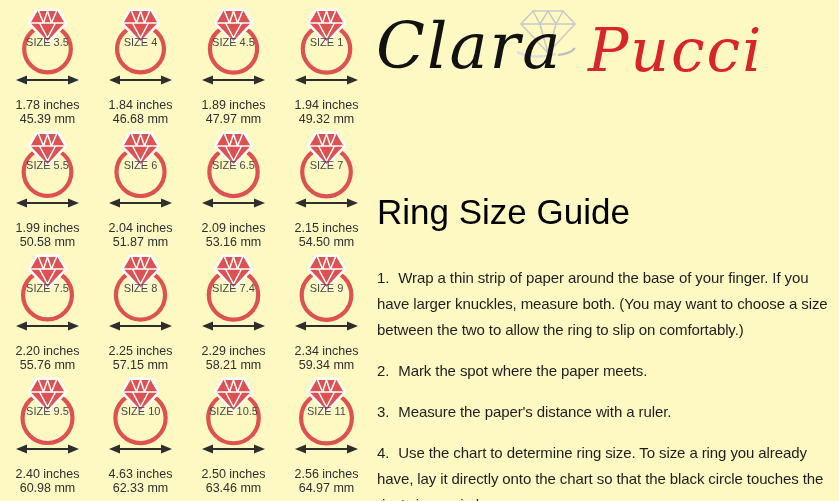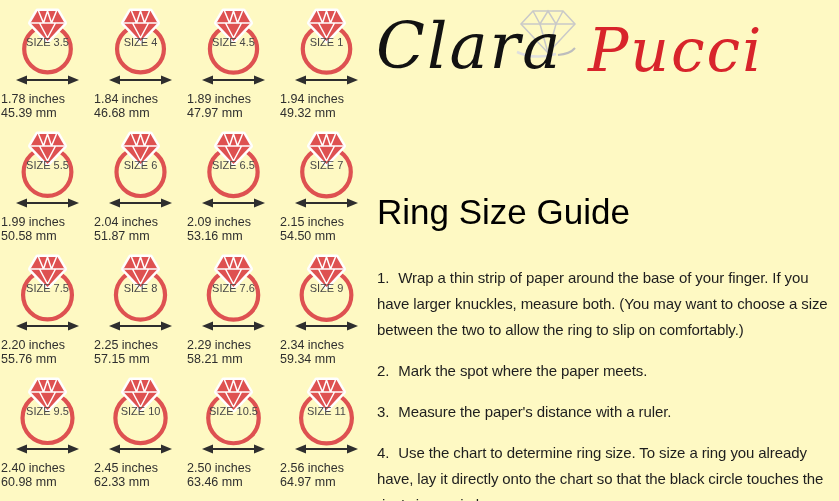--- a/index.html
+++ b/index.html
@@ -24,21 +24,21 @@
   .ring-wrap{position:relative;width:93px;height:86px;}
   .ring-wrap svg{display:block;}
   .ring-circle{stroke:var(--ring-red);stroke-width:4.2;fill:none;}
   .diamond-back{fill:#fff;stroke:#fff;stroke-width:5;stroke-linejoin:round;}
   .diamond-fill{fill:var(--ring-red);}
   .facets path{stroke:#fff;stroke-width:1.5;fill:none;}
   .arrow line{stroke:var(--arrow-dark);stroke-width:2;}
   .arrow polygon{fill:var(--arrow-dark);}
   .size-label{position:absolute;top:33px;left:0;right:0;text-align:center;
               font-size:11px;line-height:13px;color:var(--label-gray);}
-  .meas{margin-top:3px;text-align:left;font-size:12.5px;line-height:14px;
+  .meas{margin-top:9px;text-align:center;font-size:12.5px;line-height:14px;
         color:var(--meas-gray);}
 
   
   #right{position:absolute;left:376px;top:0;width:460px;height:501px;}
   .logo{position:absolute;left:0;top:6px;width:458px;height:100px;}
   .logo-first{position:absolute;left:0;top:8px;
               font-family:"DejaVu Serif",serif;font-style:italic;
               font-size:64px;line-height:1;color:var(--logo-black);letter-spacing:2px;}
   .logo-second{position:absolute;left:212px;top:14px;
               font-family:"DejaVu Serif",serif;font-style:italic;
@@ -321,21 +321,21 @@
             <g class="facets">
               <path d="M-17,-3 L17,-3 M-9,-15 L-4,-3 M0,-15 L-4,-3 M9,-15 L4,-3 M0,-15 L4,-3 M-8,-3 L0,12 M8,-3 L0,12"></path>
             </g>
           </g>
           <g class="arrow">
             <line x1="24" y1="77" x2="69" y2="77"></line>
             <polygon points="15,77 26,72.5 26,81.5"></polygon>
             <polygon points="78,77 67,72.5 67,81.5"></polygon>
           </g>
         </svg>
-        <span class="size-label">SIZE 7.6</span>
+        <span class="size-label">SIZE 7.4</span>
       </div>
       <div class="meas">
         <div class="inches">2.29 inches</div>
         <div class="mm">58.21 mm</div>
       </div>
     </div>
 
     <div class="cell">
       <div class="ring-wrap">
         <svg width="93" height="86" viewBox="0 0 93 86">
@@ -399,21 +399,21 @@
           </g>
           <g class="arrow">
             <line x1="24" y1="77" x2="69" y2="77"></line>
             <polygon points="15,77 26,72.5 26,81.5"></polygon>
             <polygon points="78,77 67,72.5 67,81.5"></polygon>
           </g>
         </svg>
         <span class="size-label">SIZE 10</span>
       </div>
       <div class="meas">
-        <div class="inches">2.45 inches</div>
+        <div class="inches">4.63 inches</div>
         <div class="mm">62.33 mm</div>
       </div>
     </div>
 
     <div class="cell">
       <div class="ring-wrap">
         <svg width="93" height="86" viewBox="0 0 93 86">
           <circle class="ring-circle" cx="46.5" cy="46" r="25.26"></circle>
           <g transform="translate(46.5,23)">
             <path class="diamond-back" d="M-17,-3 L-10,-15 L10,-15 L17,-3 L0,15 Z"></path>

